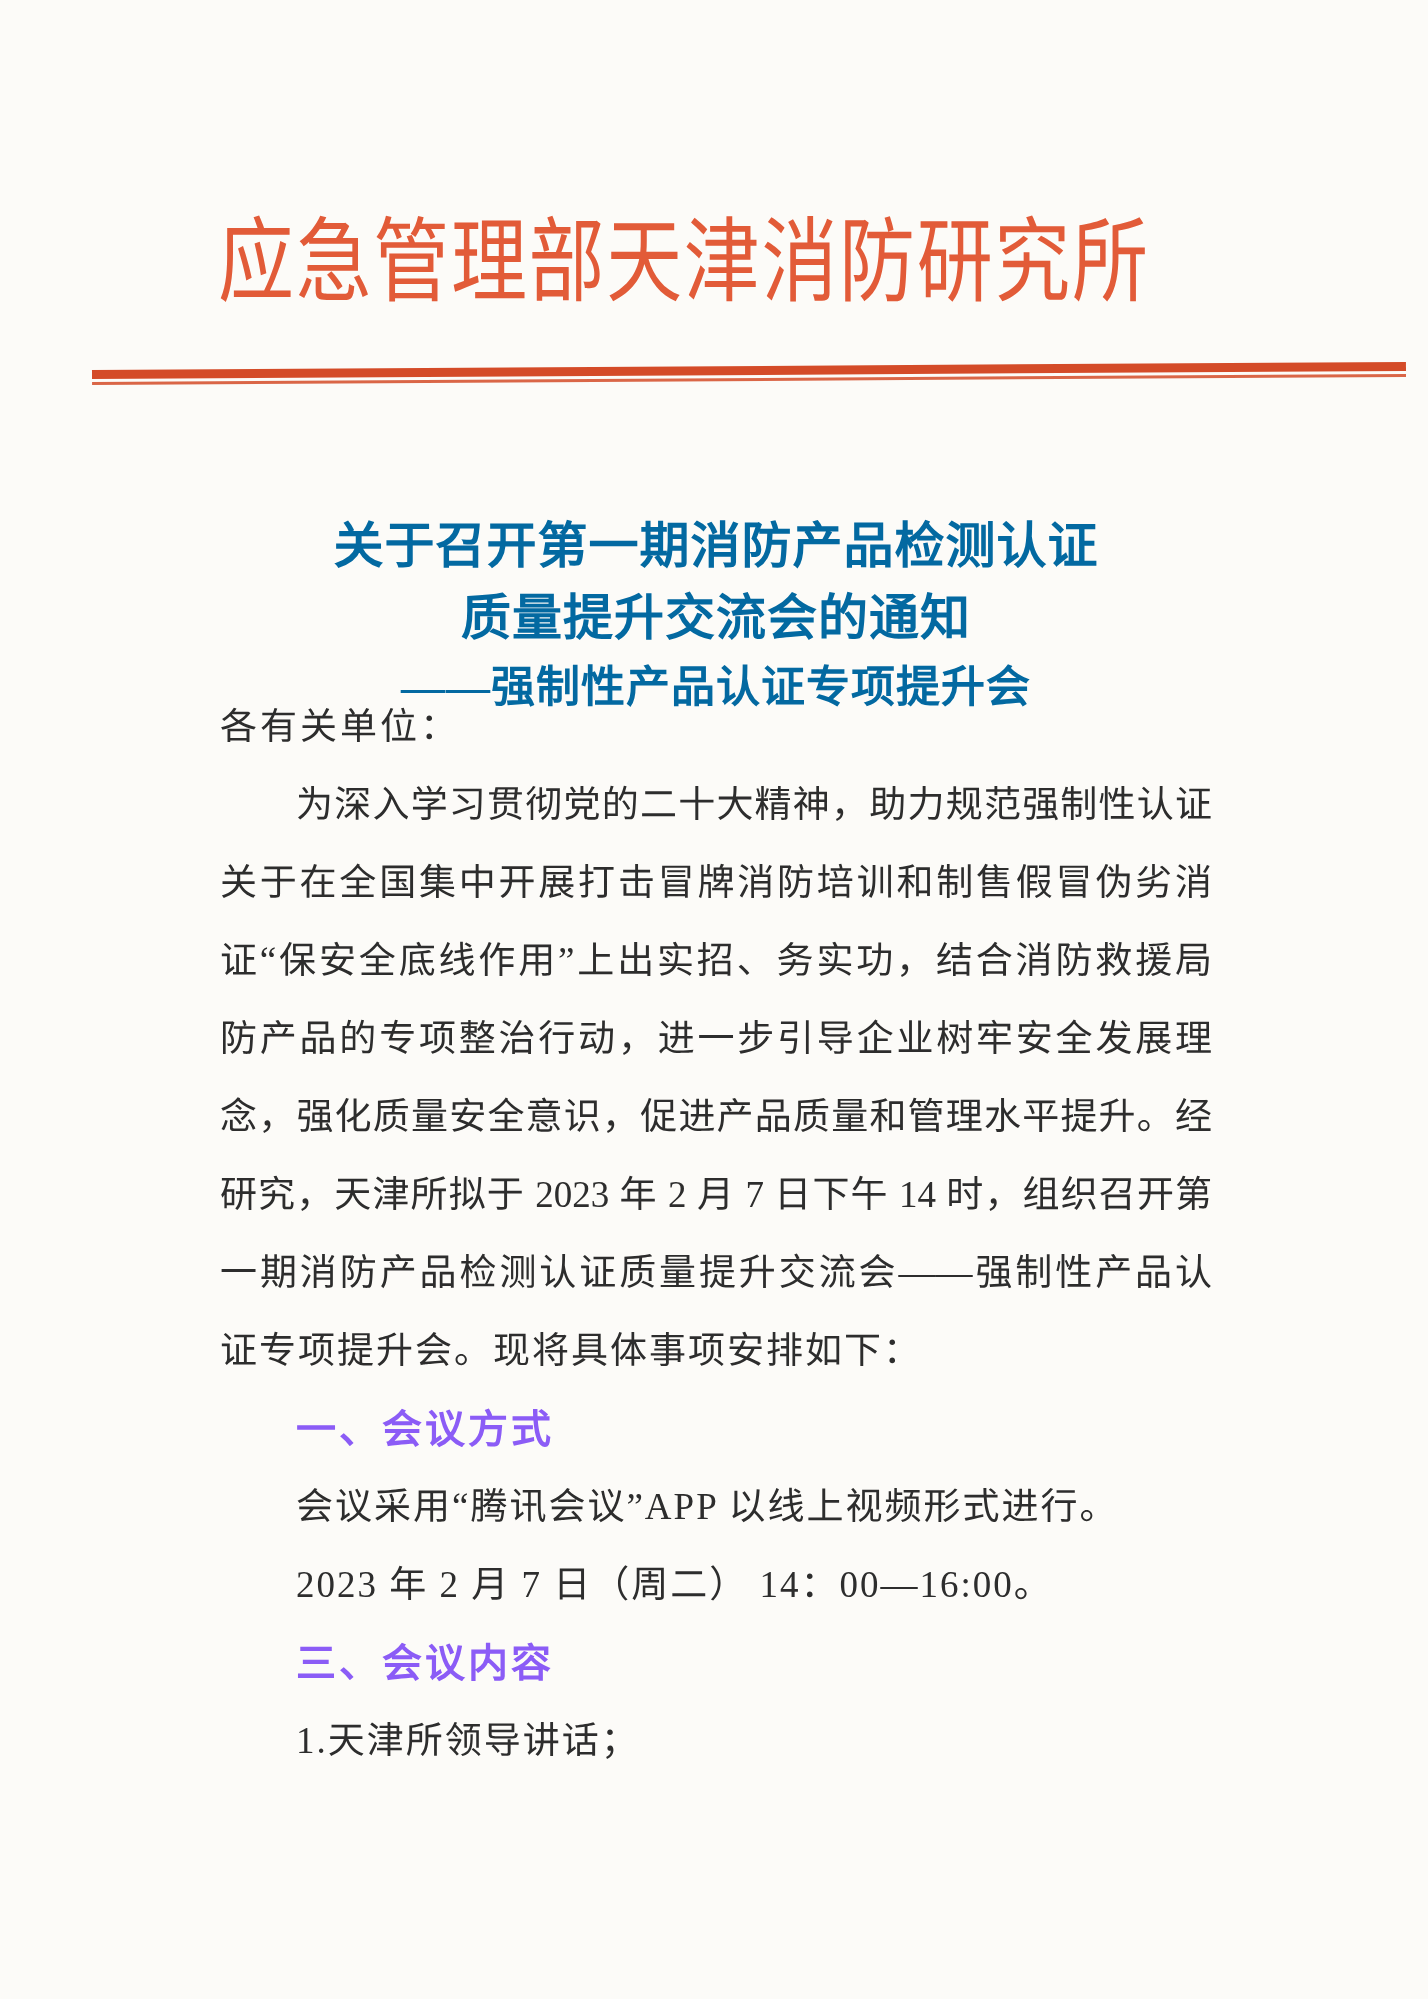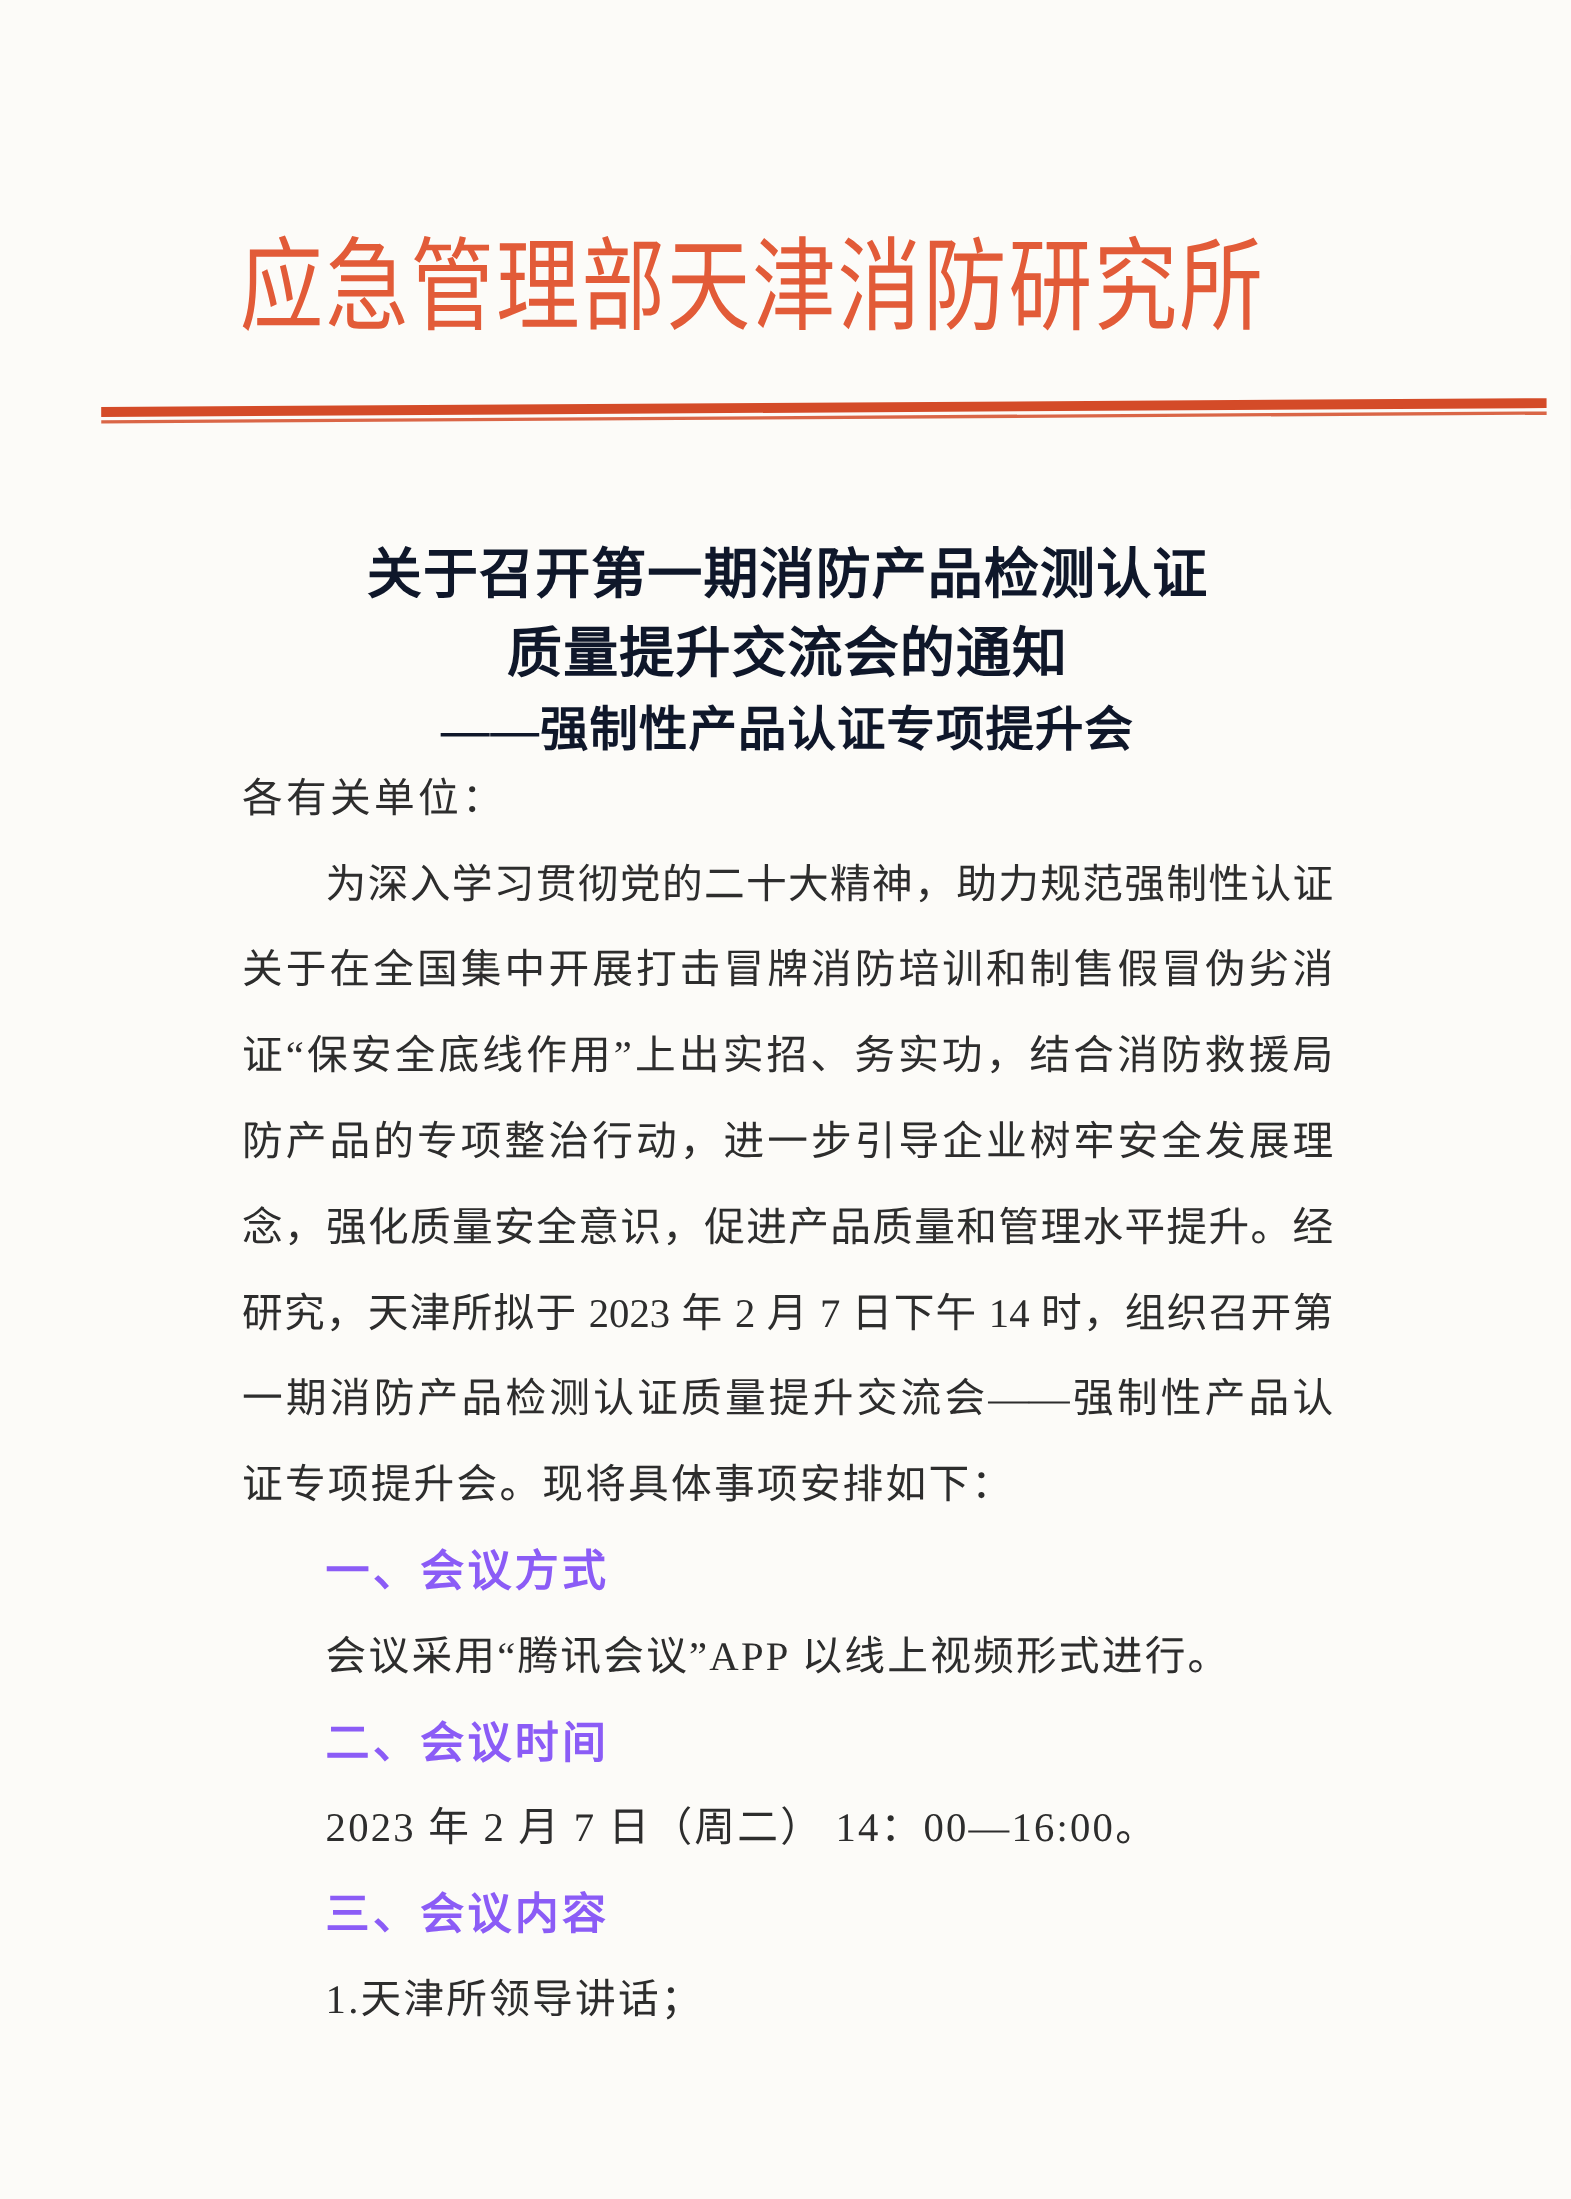--- a/index.html
+++ b/index.html
@@ -21,22 +21,22 @@
     text-align:justify; text-align-last:justify;
     transform:scaleY(1.22); transform-origin:50% 50%;
   }
   
   .rule { position:absolute; left:92px; top:366px; width:1314px; transform:rotate(-0.35deg); }
   .rule-thick { height:9px; background:#d44b28; }
   .rule-thin  { height:3px; background:#d44b28; margin-top:3px; opacity:.85; }
 
   
   .title-block {
-    position:absolute; left:220px; top:486px; width:992px;
-    color:#0f172a; font-weight:700;
+    position:absolute; left:220px; top:510px; width:992px;
+    color:#0369a1; font-weight:700;
     text-align:center;
   }
   .title-line { font-size:50px; line-height:72px; letter-spacing:1px; }
   .subtitle   { font-size:44px; line-height:64px; letter-spacing:1px; text-align:center; margin-top:2px; }
 
   
   .body-block {
     position:absolute; left:220px; top:688px; width:992px;
     font-size:37px; color:#2d2d2d;
   }
@@ -77,21 +77,20 @@
     <div class="row fill">证“保安全底线作用”上出实招、务实功，结合消防救援局</div>
     <div class="row fill">防产品的专项整治行动，进一步引导企业树牢安全发展理</div>
     <div class="row fill">念，强化质量安全意识，促进产品质量和管理水平提升。经</div>
     <div class="row fill">研究，天津所拟于 2023 年 2 月 7 日下午 14 时，组织召开第</div>
     <div class="row fill">一期消防产品检测认证质量提升交流会——强制性产品认</div>
     <div class="row plain">证专项提升会。现将具体事项安排如下：</div>
 
     <div class="row heading indent">一、会议方式</div>
     <div class="row plain indent">会议采用“腾讯会议”APP 以线上视频形式进行。</div>
 
-    <div class="row heading indent">二、会议时间</div>
     <div class="row plain indent">2023 年 2 月 7 日（周二） 14：00—16:00。</div>
 
     <div class="row heading indent">三、会议内容</div>
     <div class="row plain indent">1.天津所领导讲话；</div>
 
   </div>
 
 </div>
 
 </body></html>

